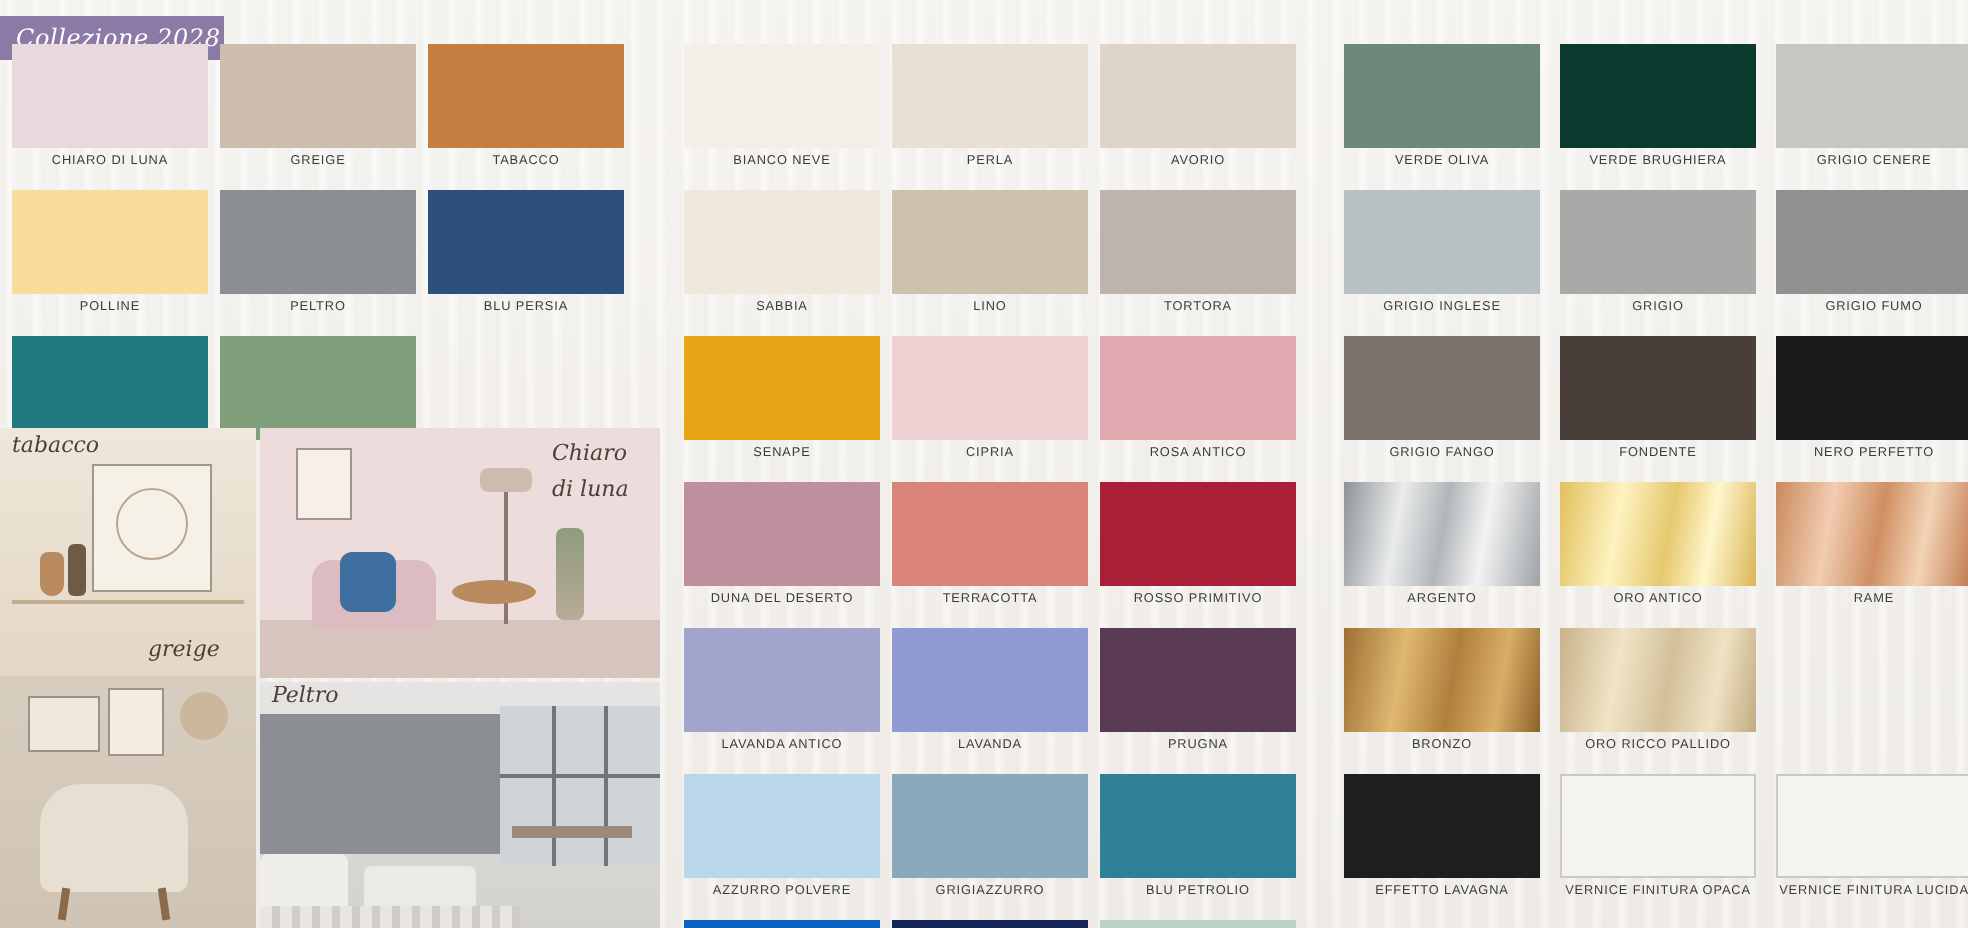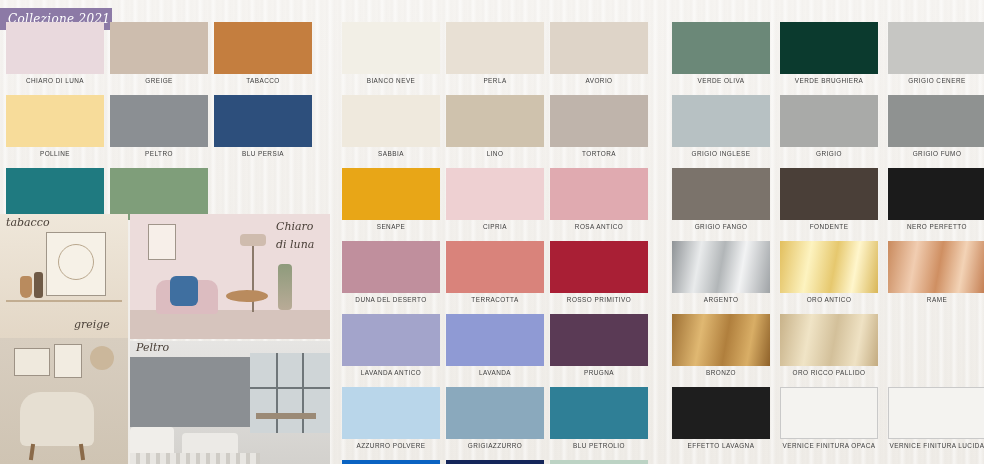--- a/index.html
+++ b/index.html
@@ -70,21 +70,21 @@
   .frame{position:absolute;border:1px solid rgba(90,75,60,.55);}
   .rnd{position:absolute;border-radius:50%;}
   .soft{position:absolute;}
 </style>
 </head>
 <body>
 
 <div class="bg"></div>
 <div class="stage">
 
-  <div class="banner">Collezione 2021</div>
+  <div class="banner">Collezione 2028</div>
 
   <div id="grids">
       <div class="grid" style="left: 6px; top: 22px;">
         <div class="cell" style="left: 0px; top: 0px; width: 98px;">
           <div class="chip" style="height: 52px; background: rgb(233, 217, 221);"></div>
           <div class="lbl">CHIARO DI LUNA</div>
         </div>
         <div class="cell" style="left: 104px; top: 0px; width: 98px;">
           <div class="chip" style="height: 52px; background: rgb(205, 189, 174);"></div>
           <div class="lbl">GREIGE</div>

